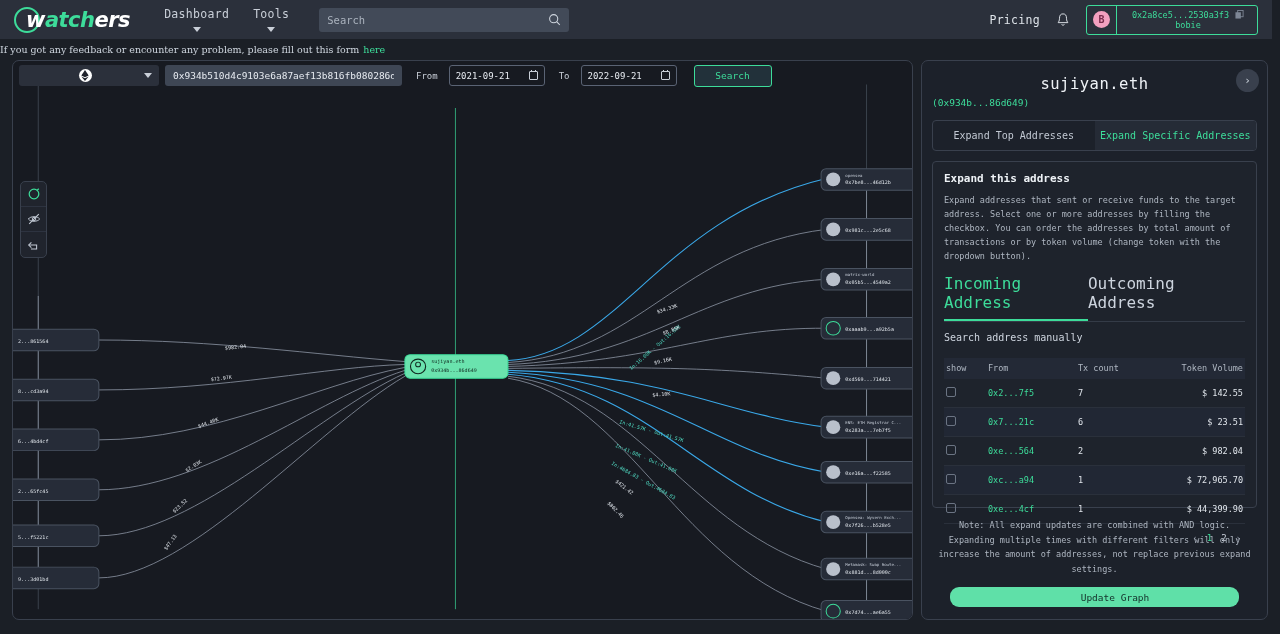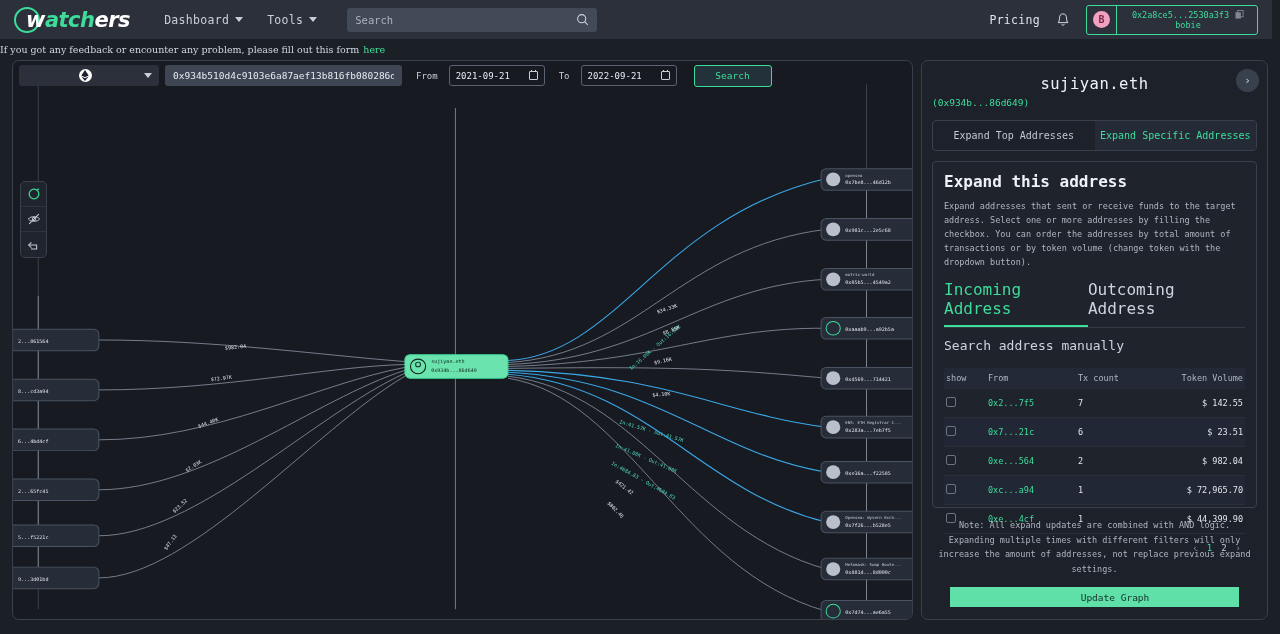--- a/index.html
+++ b/index.html
@@ -28,20 +28,21 @@
     font-family: "DejaVu Sans", "Liberation Sans", sans-serif;
     font-weight: bold; font-style: italic;
     font-size: 21px; color: #fff; letter-spacing: -0.5px;
     position: relative; z-index: 2;
   }
   .logo-text .accent { color: #3ddc9a; }
   .navitem {
     color: #c9cfd8; font-size: 11.5px; margin-right: 24px;
     display: flex; align-items: center; gap: 6px; cursor: pointer;
     letter-spacing: .3px;
+    flex-direction: column;
   }
   .caret { border-left: 4px solid transparent; border-right: 4px solid transparent;
            border-top: 5px solid #c9cfd8; display:inline-block; }
   .searchbox {
     width: 250px; height: 24px; background: #424a58; border-radius: 3px;
     display: flex; align-items: center; padding: 0 8px;
     justify-content: space-between; margin-left: 6px;
   }
   .searchbox input {
     background: transparent; border: none; outline: none;
@@ -162,29 +163,29 @@
     flex: 1; text-align: center; padding: 9px 0; font-size: 10px;
     color: #c2c9d3; cursor: pointer;
   }
   .tab.active { background: #252b36; color: #3ddc9a; }
 
   .card {
     margin-top: 10px; border: 1px solid #39404d; border-radius: 4px;
     background: #1e232c; padding: 10px 11px 0 11px;
     flex: 1; display: flex; flex-direction: column; min-height: 0;
   }
-  .card h4 { color: #eef2f6; font-size: 16px; margin-bottom: 8px; }
+  .card h4 { color: #eef2f6; font-size: 11px; margin-bottom: 8px; }
   .card p.desc { color: #aeb6c1; font-size: 8.5px; line-height: 1.65; }
 
   .subtabs { display: flex; margin-top: 11px; border-bottom: 1px solid #343b47; }
   .subtab { padding: 0 0 7px 0; font-size: 16px; color: #cdd4de; cursor:pointer; }
   .subtab:first-child { width: 150px; }
   .subtab.active { color: #3ddc9a; border-bottom: 2px solid #3ddc9a; }
 
-  .lbl-small { color: #cdd4de; font-size: 13px; margin: 10px 0 6px 0; }
+  .lbl-small { color: #cdd4de; font-size: 10px; margin: 10px 0 6px 0; }
   .ens-input {
     height: 25px; border: 1px solid #4a5361; border-radius: 3px;
     display: flex; align-items: center; justify-content: space-between;
     padding: 0 8px;
   }
   .ens-input input {
     background: transparent; border: none; outline: none; flex: 1;
     color: #dfe4ea; font-size: 9.5px;
     font-family: "DejaVu Sans Mono","Liberation Mono", monospace;
   }
@@ -208,21 +209,21 @@
     width: 10px; height: 10px; border: 1px solid #6b7483;
     border-radius: 2px; display: inline-block; cursor: pointer;
   }
   .pager { display: flex; justify-content: flex-end; align-items: center;
            gap: 9px; padding: 9px 4px 8px 0; font-size: 9px; color: #8b94a2; }
   .pg { color: #c7ced8; cursor: pointer; }
   .pg.active { color: #3ddc9a; }
   .note { color: #aeb6c1; font-size: 8.5px; text-align: center;
           line-height: 1.7; margin: 10px 4px 0 4px; }
   .update-btn {
-    margin: 11px 18px 3px 18px; height: 20px; border-radius: 0;
+    margin: 11px 18px 3px 18px; height: 20px; border-radius: 9px;
     background: #5fe0a8; color: #14302a; font-size: 9.5px;
     display: flex; align-items: center; justify-content: center; cursor: pointer;
     font-family: "DejaVu Sans Mono","Liberation Mono", monospace;
     padding-left: 41px;
   }
 
   
   .nodebox { fill: #262c38; stroke: #4a5361; stroke-width: 1; rx: 5; }
   .nodebox-main { fill: #6ae3ae; stroke: #3ddc9a; }
   .nodetxt { font-family: "DejaVu Sans Mono","Liberation Mono", monospace;

